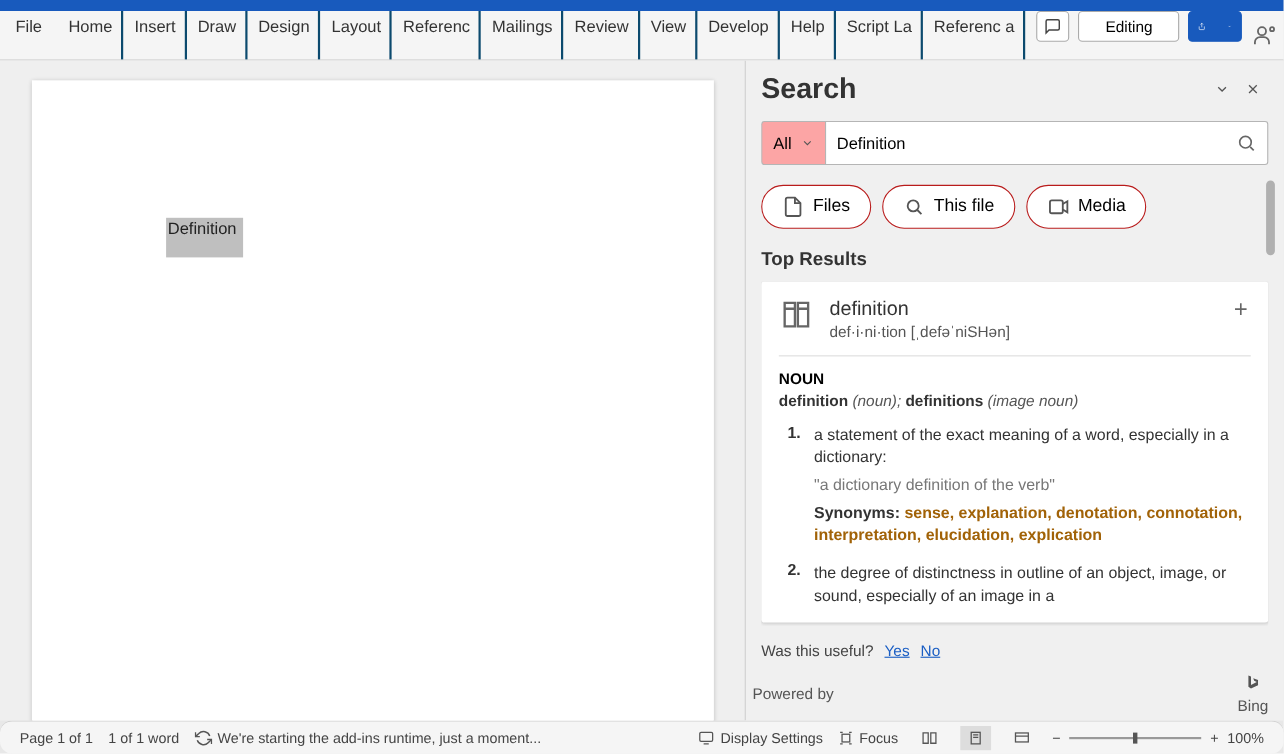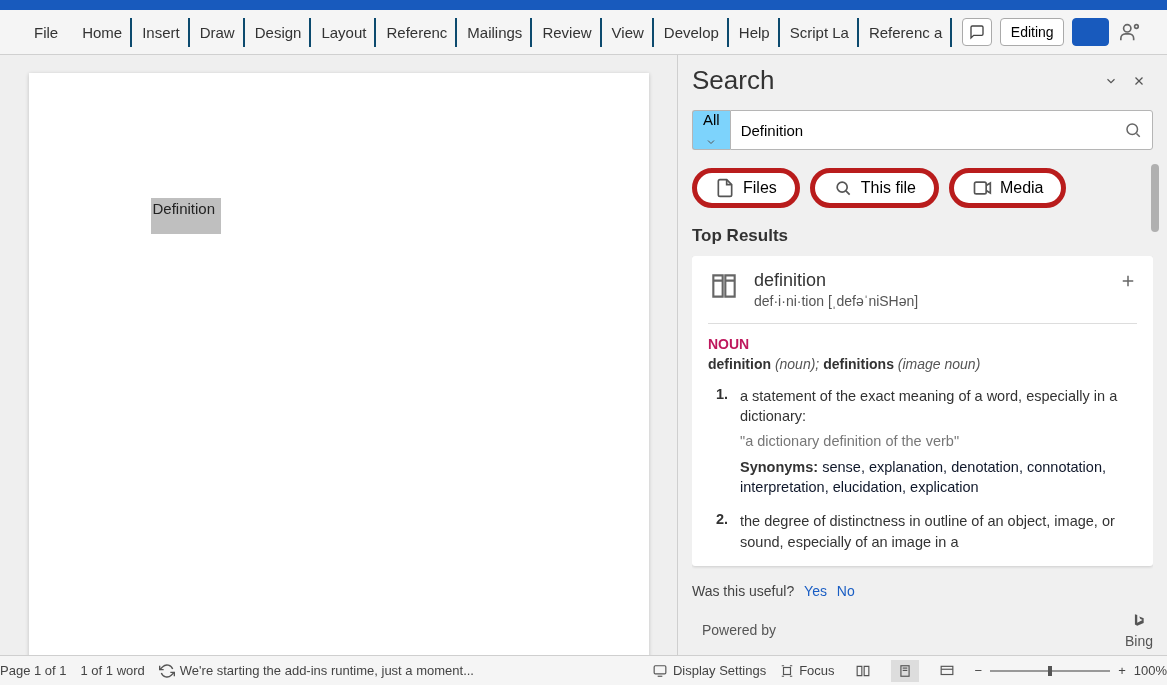--- a/index.html
+++ b/index.html
@@ -2,83 +2,83 @@
 <html><head>
 <meta charset="utf-8">
 <style>
   * { box-sizing: border-box; margin: 0; padding: 0; font-family: "Segoe UI", sans-serif; }
   body { width: 1167px; height: 685px; background: #e8e8e8; display: flex; flex-direction: column; overflow: hidden; }
 
   
   .titlebar { height: 10px; background: #185ABD; }
 
   
-  .ribbon { height: 45px; background: #f5f5f5; display: flex; align-items: center; padding: 0 26px; border-bottom: 1px solid #d0d0d0; gap: 2px; }
+  .ribbon { height: 45px; background: #f5f5f5; display: flex; padding: 0 6px; border-bottom: 1px solid #d0d0d0; gap: 2px; }
   .ribbon-tab { padding: 6px 8px; font-size: 15px; color: #333; cursor: pointer; border-right: 2px solid #0c4a6e; white-space: nowrap; }
   .ribbon-tab:first-child { border-right: none; padding-right: 14px; }
   .ribbon-spacer { flex: 1; }
   .ribbon-btn { height: 28px; min-width: 30px; border: 1px solid #aaa; border-radius: 4px; background: #fff; display: flex; align-items: center; justify-content: center; padding: 0 8px; margin-left: 6px; cursor: pointer; font-size: 14px; gap: 20px; }
   .ribbon-btn.blue { background: #185ABD; border-color: #185ABD; color: #fff; }
   .ribbon-icon-only { padding: 0; width: 34px; }
 
   
   .main { flex: 1; display: flex; overflow: hidden; background: #efefef; }
 
   
   .doc-wrap { flex: 1; display: flex; justify-content: center; padding: 18px 12px 0 12px; overflow: hidden; }
   .page { width: 620px; height: 900px; background: #fff; box-shadow: 0 1px 4px rgba(0,0,0,.2); padding: 125px 0 0 122px; position: relative; }
   .sel { background: #bfbfbf; display: inline-block; padding: 2px 6px 16px 2px; }
   .sel-text { font-size: 15px; color: #222; }
 
   
   .pane { width: 490px; border-left: 1px solid #cfcfcf; background: #f0f0f0; display: flex; flex-direction: column; position: relative; }
   .pane-head { display: flex; align-items: center; padding: 10px 14px 6px 14px; }
-  .pane-title { font-size: 26px; font-weight: 400; color: #333; flex: 1; }
+  .pane-title { font-size: 26px; font-weight: 700; color: #333; flex: 1; }
   .pane-ctrl { width: 28px; height: 28px; display: flex; align-items: center; justify-content: center; cursor: pointer; color: #555; font-size: 14px; }
 
   .search-row { display: flex; margin: 8px 14px 0 14px; }
-  .scope { height: 40px; border: 1px solid #b5b5b5; background: #7dd3fc; border-radius: 3px 0 0 3px; display: flex; align-items: center; padding: 0 10px; gap: 8px; font-size: 15px; cursor: pointer; border-right: none; flex-direction: column; }
+  .scope { height: 40px; border: 1px solid #b5b5b5; background: #fca5a5; border-radius: 3px 0 0 3px; display: flex; align-items: center; padding: 0 10px; gap: 8px; font-size: 15px; cursor: pointer; border-right: none; }
   .search-input { flex: 1; height: 40px; border: 1px solid #b5b5b5; border-left: 1px solid #b5b5b5; border-radius: 0 3px 3px 0; background: #fff; display: flex; align-items: center; padding: 0 10px; }
   .search-input input { flex: 1; border: none; outline: none; font-size: 15px; background: transparent; }
   .mag { width: 18px; height: 18px; color: #666; }
 
   .chips { display: flex; gap: 10px; margin: 18px 14px 0 14px; position: relative; }
-  .chip { height: 40px; border: 5px solid #b91c1c; border-radius: 20px; background: #fff; display: flex; align-items: center; gap: 8px; padding: 0 18px; font-size: 16px; cursor: pointer; }
+  .chip { height: 40px; border: 1px solid #b91c1c; border-radius: 20px; background: #fff; display: flex; align-items: center; gap: 8px; padding: 0 18px; font-size: 16px; cursor: pointer; }
   .chip svg { width: 20px; height: 20px; }
   .vscroll { position: absolute; right: -6px; top: -4px; width: 8px; height: 68px; background: #b0b0b0; border-radius: 4px; }
 
   .top-results { font-size: 17px; font-weight: 600; color: #333; margin: 18px 14px 10px 14px; }
 
   .result-body { flex: 1; overflow: hidden; margin: 0 14px; position: relative; }
   .card { background: #fff; border-radius: 3px; box-shadow: 0 1px 3px rgba(0,0,0,.15); padding: 14px 16px 0 16px; height: 310px; overflow: hidden; }
   .card-head { display: flex; gap: 14px; align-items: flex-start; }
   .dict-icon { width: 32px; height: 32px; flex-shrink: 0; }
   .card-title { font-size: 18px; color: #333; }
   .card-sub { font-size: 14px; color: #555; margin-top: 2px; }
   .plus { margin-left: auto; font-size: 22px; color: #666; cursor: pointer; }
   .divider { border-top: 1px solid #ddd; margin: 14px 0 12px 0; }
-  .pos { font-size: 14px; font-weight: 600; color: #be185d; }
+  .pos { font-size: 14px; font-weight: 600; color: #000000; }
   .forms { font-size: 14px; color: #333; margin-top: 4px; }
   .forms b { font-weight: 600; }
   .forms i { font-style: italic; color: #555; }
   .defs { margin-top: 14px; font-size: 14.5px; color: #333; }
   .def-row { display: flex; gap: 12px; margin-bottom: 14px; }
   .def-num { width: 20px; text-align: right; font-weight: 600; }
   .def-body { flex: 1; line-height: 1.4; }
   .example { color: #777; margin-top: 4px; }
   .syn-label { font-weight: 600; margin-top: 6px; display: inline; }
-  .syn { color: #0f172a; cursor: pointer; }
+  .syn { color: #a16207; cursor: pointer; font-weight: bold; }
 
   .useful { font-size: 14px; color: #444; margin: 14px 14px 4px 14px; }
-  .useful a { color: #1a5ec4; cursor: pointer; margin-left: 6px; }
-  .powered { display: flex; align-items: center; justify-content: space-between; margin: 8px 14px 6px 24px; font-size: 14px; color: #555; }
+  .useful a { color: #1a5ec4; text-decoration: underline; cursor: pointer; margin-left: 6px; }
+  .powered { display: flex; align-items: center; justify-content: space-between; margin: 8px 14px 6px 6px; font-size: 14px; color: #555; }
   .bing { display: flex; align-items: center; gap: 4px; color: #555; flex-direction: column; }
 
   
-  .status { height: 30px; background: #f5f5f5; border-top: 1px solid #cfcfcf; display: flex; align-items: center; font-size: 13px; color: #444; padding: 0 0; gap: 14px; }
+  .status { height: 30px; background: #f5f5f5; border-top: 1px solid #cfcfcf; display: flex; align-items: center; font-size: 13px; color: #444; padding: 0 18px; gap: 14px; border-radius: 11px; }
   .status-seg { display: flex; align-items: center; gap: 5px; white-space: nowrap; }
   .status-spacer { flex: 1; }
   .view-btn { width: 28px; height: 22px; display: flex; align-items: center; justify-content: center; cursor: pointer; }
   .view-btn.active { background: #ddd; }
   .zoom { display: flex; align-items: center; gap: 8px; }
   .zoom-track { width: 120px; height: 2px; background: #999; position: relative; }
   .zoom-thumb { position: absolute; top: -4px; left: 58px; width: 4px; height: 10px; background: #555; }
 </style>
 </head>
 <body>

